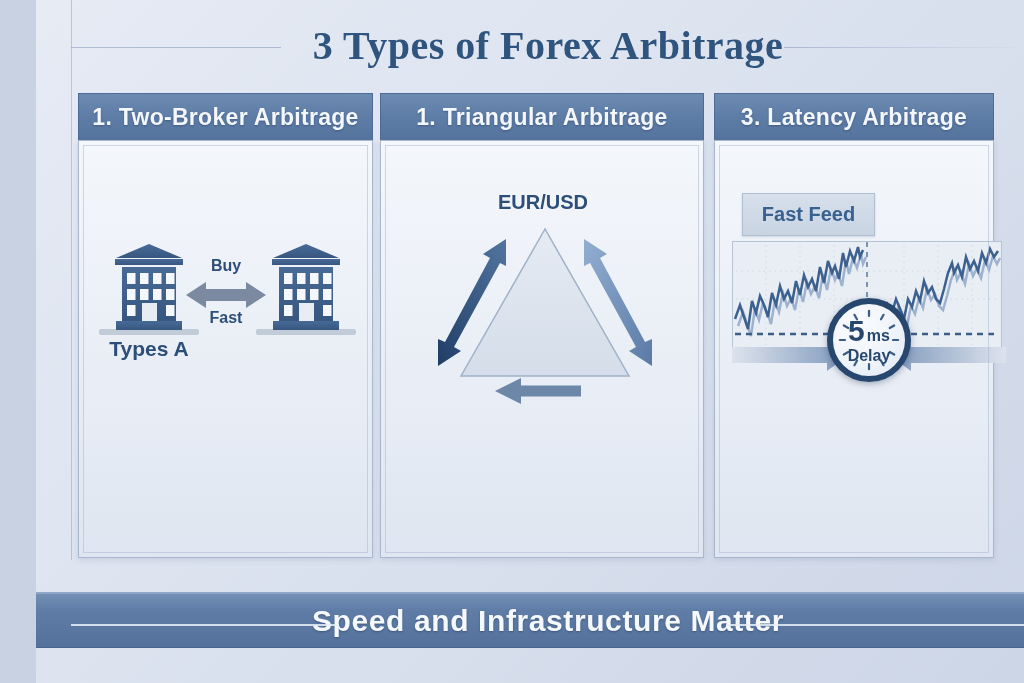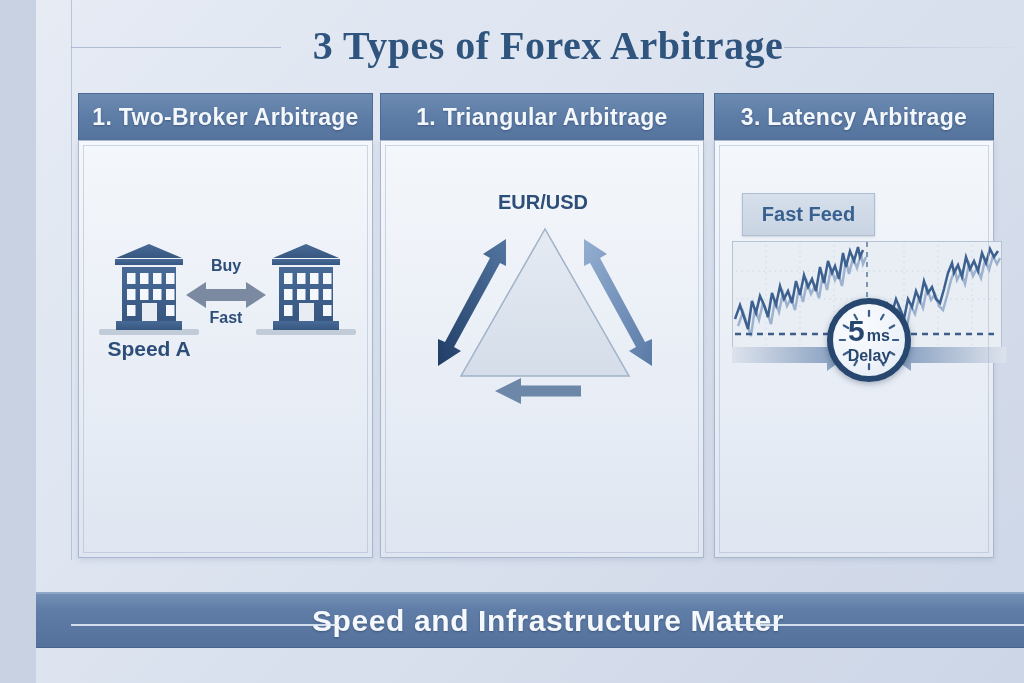--- a/index.html
+++ b/index.html
@@ -145,21 +145,21 @@
           <rect x="29" y="60" width="15" height="18" fill="#e8edf4"></rect>
         </g>
       </svg>
 
       <div class="abs navy buysell ctr" style="left:107px;top:116px;width:80px;">Buy</div>
       <svg class="abs" style="left:107px;top:140px;" width="80" height="28" viewBox="0 0 80 28">
         <polygon fill="#7b89a1" points="0,14 20,1 20,8 60,8 60,1 80,14 60,27 60,20 20,20 20,27"></polygon>
       </svg>
       <div class="abs navy buysell ctr" style="left:107px;top:168px;width:80px;">Fast</div>
 
-      <div class="abs navy broker-label ctr" style="left:10px;top:196px;width:120px;">Speed A</div>
+      <div class="abs navy broker-label ctr" style="left:10px;top:196px;width:120px;">Types A</div>
     </div>
   </div>
 
   <div class="panel" style="left:344px;width:324px;">
     <div class="panel-header">
       <span>1. Triangular Arbitrage</span>
     </div>
     <div class="panel-body">
 
       <div class="abs navy ctr" style="left:0;top:50px;width:324px;font-size:20px;">EUR/USD</div>

